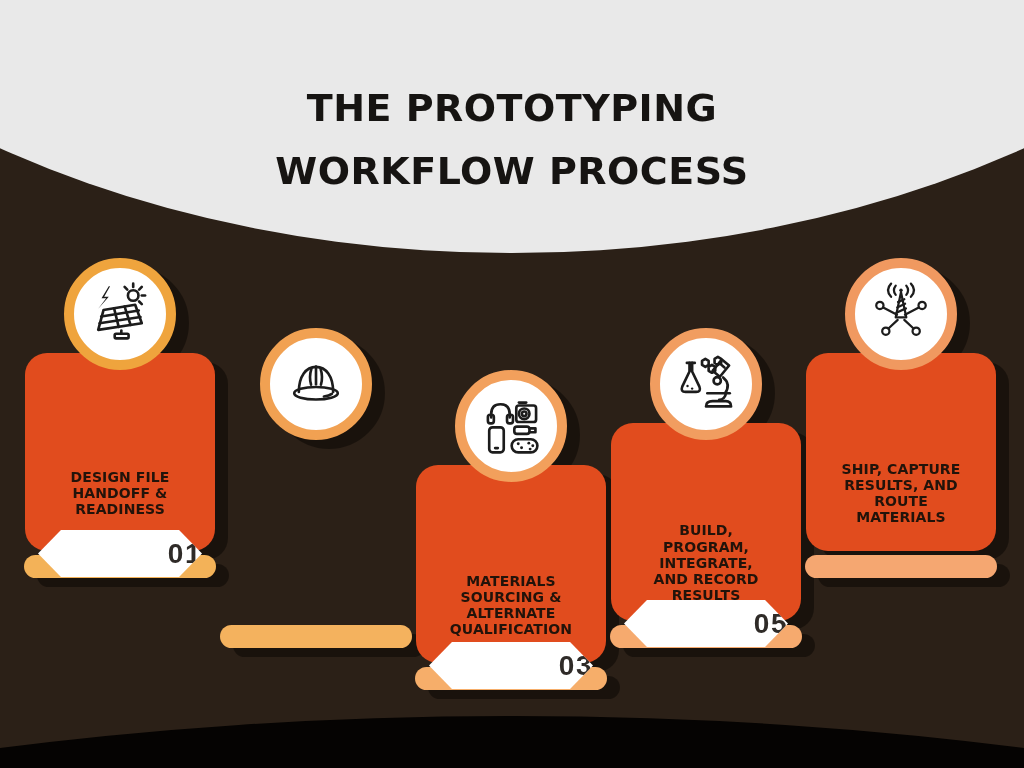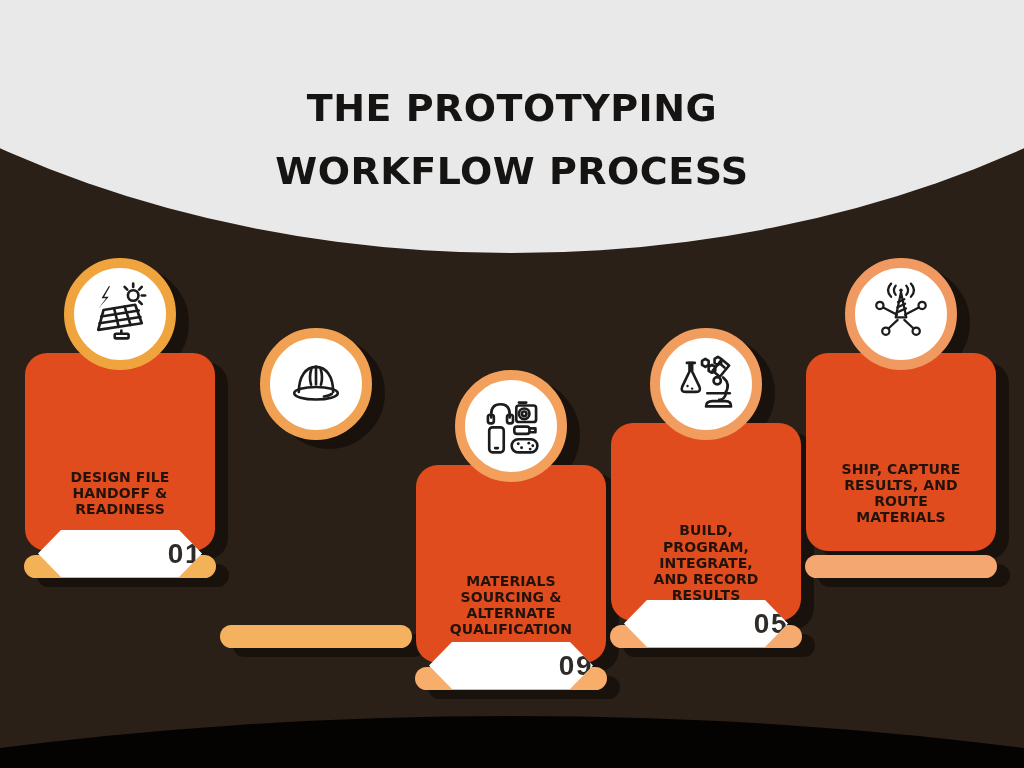--- a/index.html
+++ b/index.html
@@ -192,21 +192,21 @@
         <rect x="51" y="70" width="39" height="20" rx="10"></rect>
       </g>
       <circle class="icf" cx="61" cy="77" r="2.2"></circle>
       <circle class="icf" cx="66" cy="83" r="2.2"></circle>
       <circle class="icf" cx="77" cy="76" r="2.2"></circle>
       <circle class="icf" cx="83" cy="80" r="2.2"></circle>
       <circle class="icf" cx="79" cy="85" r="2.2"></circle>
     </svg>
   </div>
   <div class="badge">
-    <span class="badge-num">09</span>
+    <span class="badge-num">03</span>
   </div>
 </div>
 
 <div class="stage stage-4" style="--ring: #F19D60; --bar: #F6AA6E;">
   <div class="bar"></div>
   <div class="card">
     <div class="card-title">BUILD,
 PROGRAM,
 INTEGRATE,
 AND RECORD

